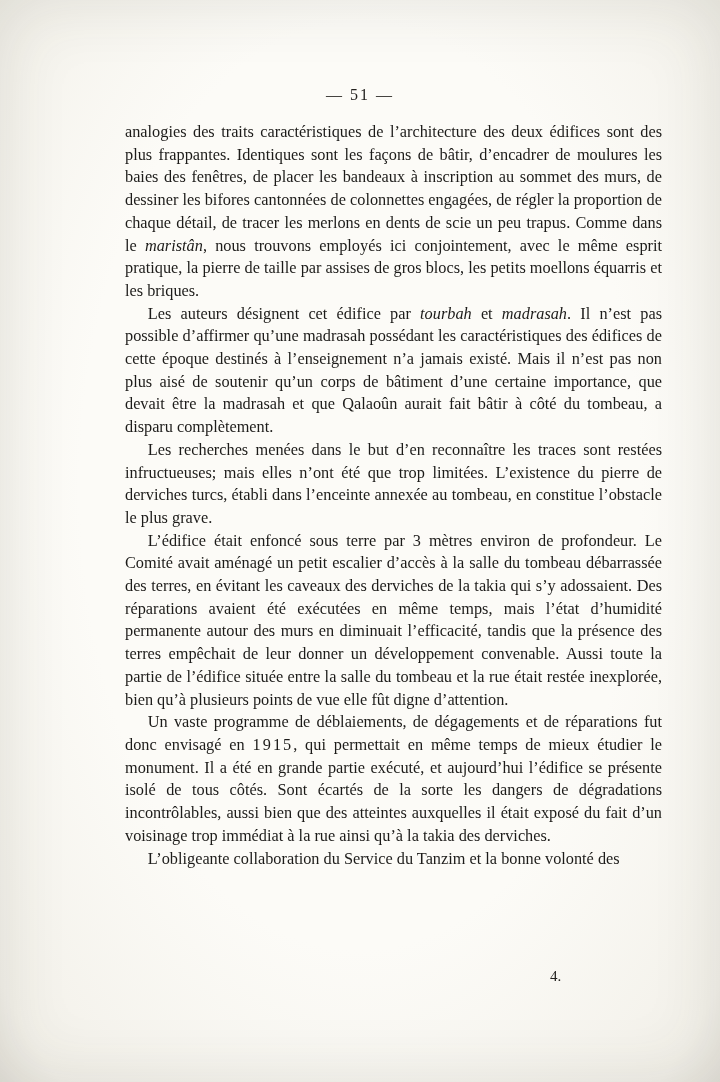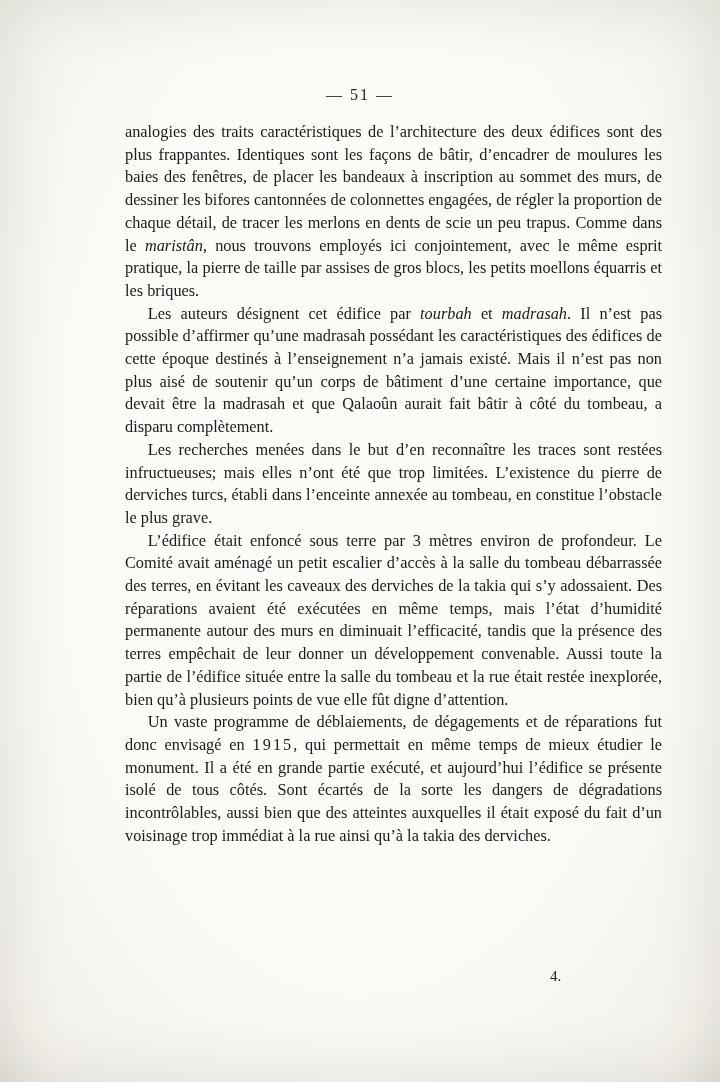--- a/index.html
+++ b/index.html
@@ -68,16 +68,17 @@
 
 <div class="page">
   <div class="page-number">— 51 —</div>
 
   <div class="text-block" id="text-block">
       <p class="no-indent"><span>analogies des traits caractéristiques de l’architecture des deux édifices sont des plus frappantes. Identiques sont les façons de bâtir, d’encadrer de moulures les baies des fenêtres, de placer les bandeaux à inscription au sommet des murs, de dessiner les bifores cantonnées de colonnettes engagées, de régler la proportion de chaque détail, de tracer les merlons en dents de scie un peu trapus. Comme dans le </span><span class="italic">maristân</span><span>, nous trouvons employés ici conjointement, avec le même esprit pratique, la pierre de taille par assises de gros blocs, les petits moellons équarris et les briques.</span></p>
       <p><span>Les auteurs désignent cet édifice par </span><span class="italic">tourbah</span><span> et </span><span class="italic">madrasah</span><span>. Il n’est pas possible d’affirmer qu’une madrasah possédant les caractéristiques des édifices de cette époque destinés à l’enseignement n’a jamais existé. Mais il n’est pas non plus aisé de soutenir qu’un corps de bâtiment d’une certaine importance, que devait être la madrasah et que Qalaoûn aurait fait bâtir à côté du tombeau, a disparu complètement.</span></p>
       <p><span>Les recherches menées dans le but d’en reconnaître les traces sont restées infructueuses; mais elles n’ont été que trop limitées. L’existence du pierre de derviches turcs, établi dans l’enceinte annexée au tombeau, en constitue l’obstacle le plus grave.</span></p>
       <p><span>L’édifice était enfoncé sous terre par 3 mètres environ de profondeur. Le Comité avait aménagé un petit escalier d’accès à la salle du tombeau débarrassée des terres, en évitant les caveaux des derviches de la takia qui s’y adossaient. Des réparations avaient été exécutées en même temps, mais l’état d’humidité permanente autour des murs en diminuait l’efficacité, tandis que la présence des terres empêchait de leur donner un développement convenable. Aussi toute la partie de l’édifice située entre la salle du tombeau et la rue était restée inexplorée, bien qu’à plusieurs points de vue elle fût digne d’attention.</span></p>
       <p><span>Un vaste programme de déblaiements, de dégagements et de réparations fut donc envisagé en </span><span class="spaced">1915</span><span>, qui permettait en même temps de mieux étudier le monument. Il a été en grande partie exécuté, et aujourd’hui l’édifice se présente isolé de tous côtés. Sont écartés de la sorte les dangers de dégradations incontrôlables, aussi bien que des atteintes auxquelles il était exposé du fait d’un voisinage trop immédiat à la rue ainsi qu’à la takia des derviches.</span></p>
+      <p><span>L’obligeante collaboration du Service du Tanzim et la bonne volonté des</span></p>
     </div>
 
   <div class="footer-mark">4.</div>
 </div>
 
 </body></html>

